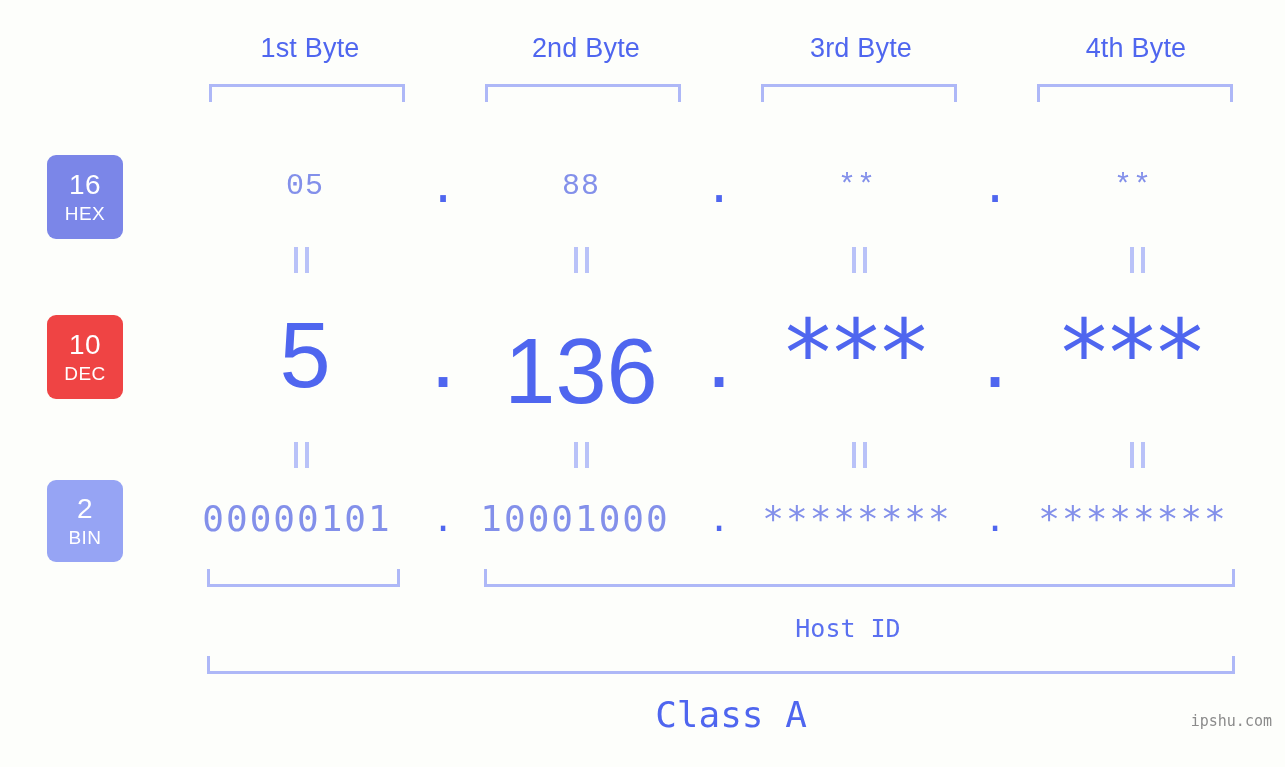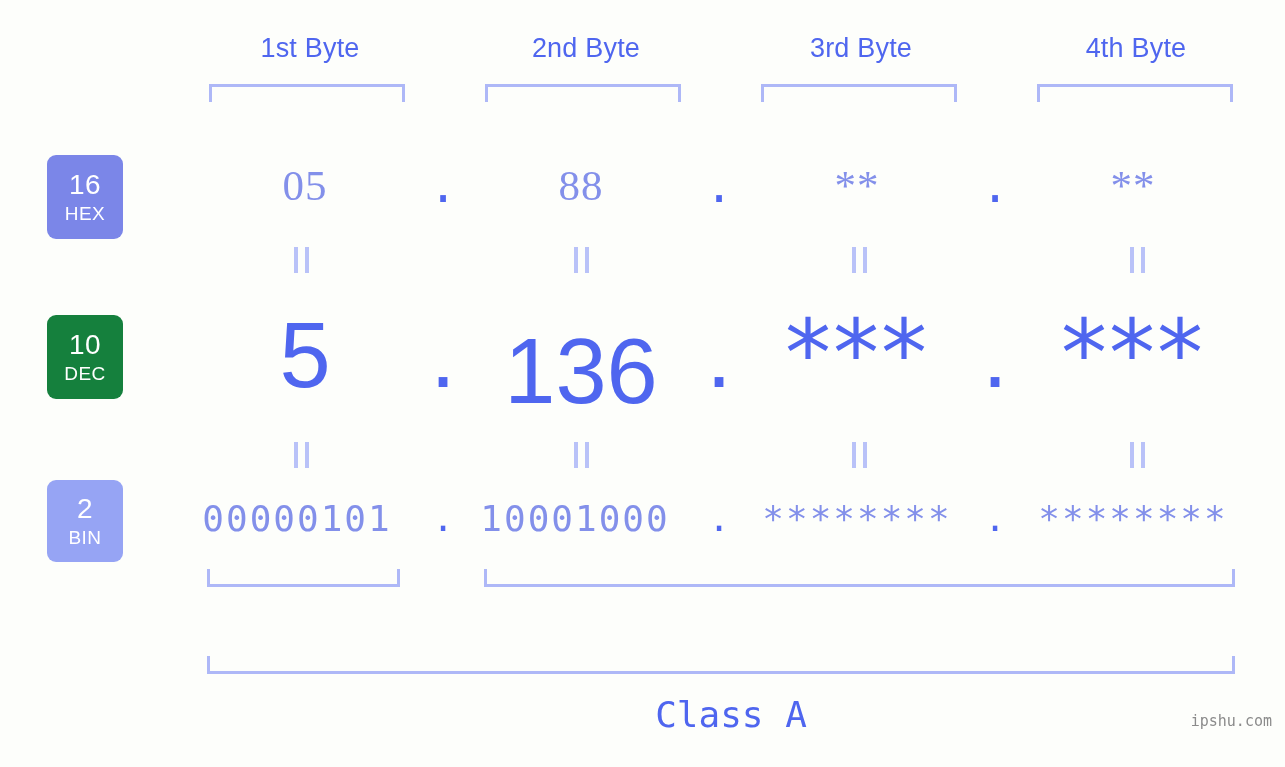--- a/index.html
+++ b/index.html
@@ -77,41 +77,41 @@
     font-weight: 400;
     letter-spacing: 0.5px;
   }
   .badge .nm {
     font-size: 19px;
     font-weight: 400;
     margin-top: 5px;
     letter-spacing: 0.5px;
   }
   .badge-hex { top: 155px; height: 84px; background: #7b86e8; }
-  .badge-dec { top: 315px; height: 84px; background: #15803d; }
+  .badge-dec { top: 315px; height: 84px; background: #ef4444; }
   .badge-bin { top: 480px; height: 82px; background: #96a4f4; }
 
   
   .row {
     position: absolute;
     left: 150px;
     width: 1135px;
   }
 
   .cell {
     position: absolute;
     text-align: center;
     white-space: nowrap;
   }
 
   
   .hex-row { top: 150px; height: 72px; }
   .hex-val {
-    font-family: Liberation Serif, serif;
-    font-size: 43px;
+    font-family: Liberation Mono, monospace;
+    font-size: 30px;
     color: #8390ea;
     letter-spacing: 1px;
     line-height: 72px;
   }
   .hex-dot {
     font-family: "DejaVu Sans Mono", "Liberation Mono", monospace;
     font-size: 46px;
     color: #4f66ef;
     line-height: 72px;
   }
@@ -288,19 +288,20 @@
     <span class="cell bin-val" style="left:327px; width:196px;">10001000</span>
     <span class="cell bin-dot" style="left:529px; width:80px;">.</span>
     <span class="cell bin-val" style="left:609px; width:196px;">********</span>
     <span class="cell bin-dot" style="left:805px; width:80px;">.</span>
     <span class="cell bin-val" style="left:885px; width:196px;">********</span>
   </div>
 
   <div class="bottom-bracket" style="left:207px; top:569px; width:193px;"></div>
   <div class="bottom-bracket" style="left:484px; top:569px; width:751px;"></div>
 
+  <div class="section-label" style="left:748px; top:614px; width:200px;">Host ID</div>
 
   <div class="bottom-bracket" style="left:207px; top:656px; width:1028px;"></div>
   <div class="class-label" style="left:591px; top:694px; width:280px;">Class A</div>
 
   <div class="watermark">ipshu.com</div>
 
 </div>
 
 </body></html>

